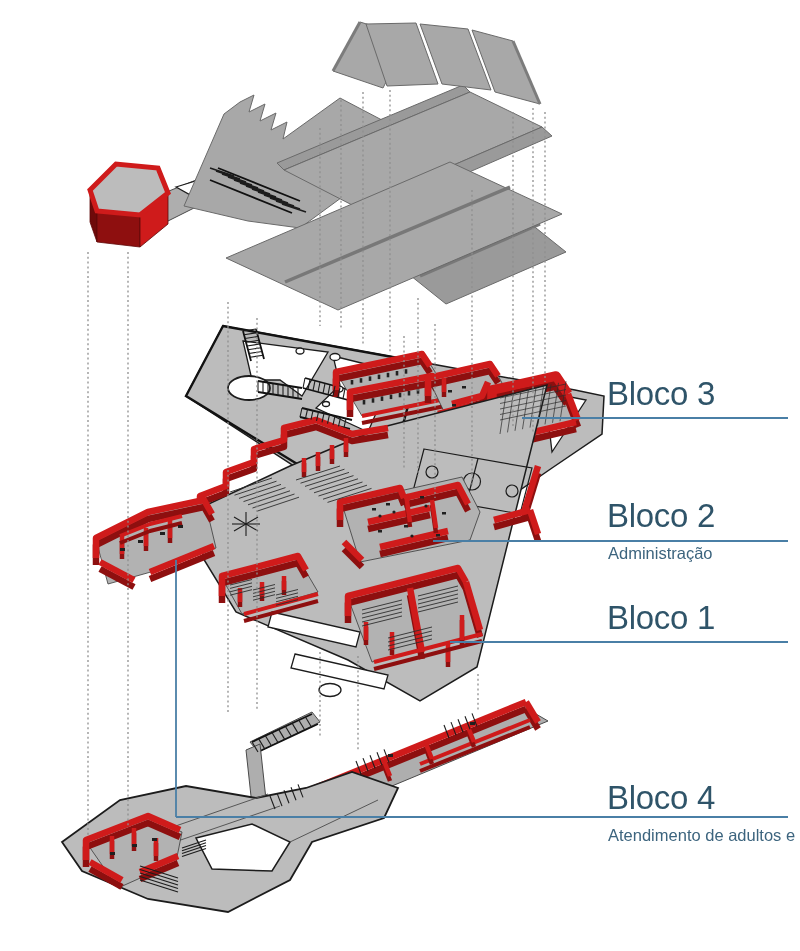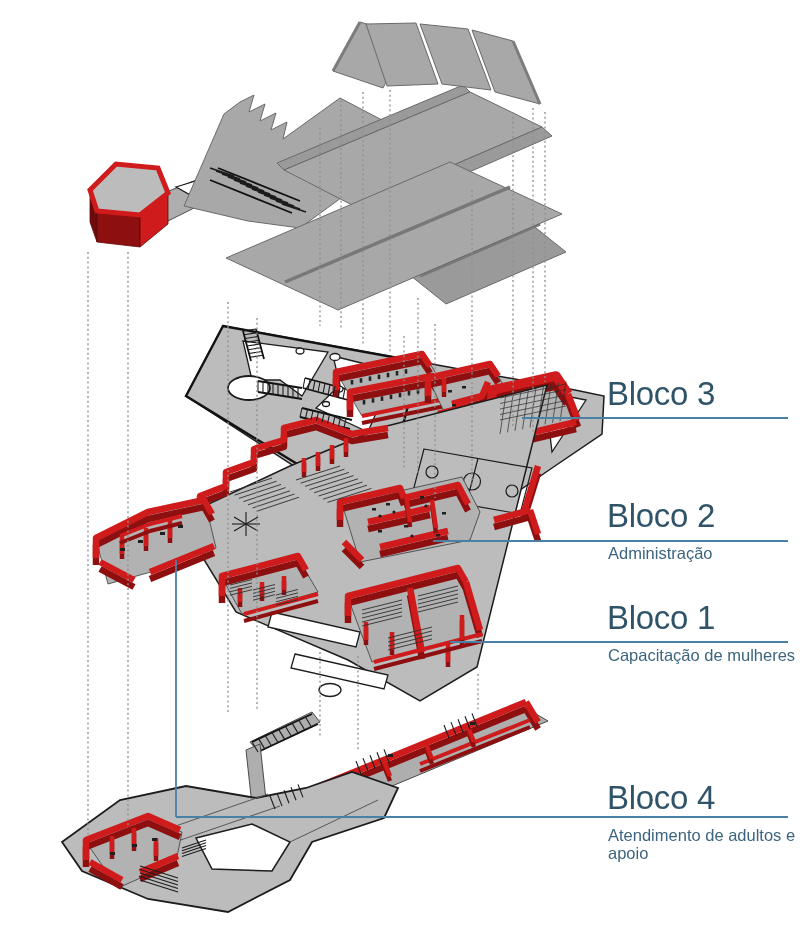--- a/index.html
+++ b/index.html
@@ -515,26 +515,21 @@
 </div>
 <div class="bloco-label" id="label-b2">
   <div class="bloco-title">Bloco 2</div>
   <div class="bloco-sub">
     <span>Administração</span>
     <span></span>
   </div>
 </div>
 <div class="bloco-label" id="label-b1">
   <div class="bloco-title">Bloco 1</div>
-  <div class="bloco-sub">
-    <span>Capacitação de mulheres</span>
-    <span></span>
-  </div>
 </div>
 <div class="bloco-label" id="label-b4">
   <div class="bloco-title">Bloco 4</div>
   <div class="bloco-sub">
     <span>Atendimento de adultos e</span>
-    <span>apoio</span>
   </div>
 </div>
 
 </div>
 
 </body></html>

